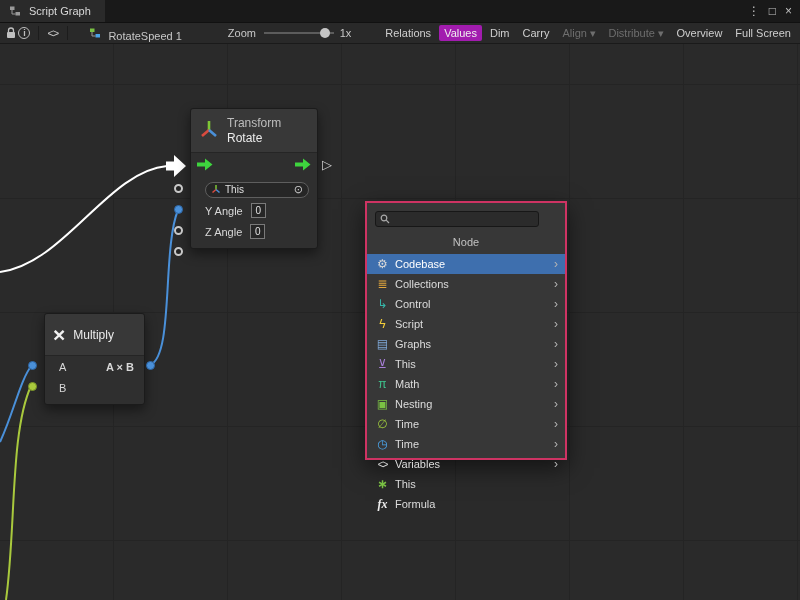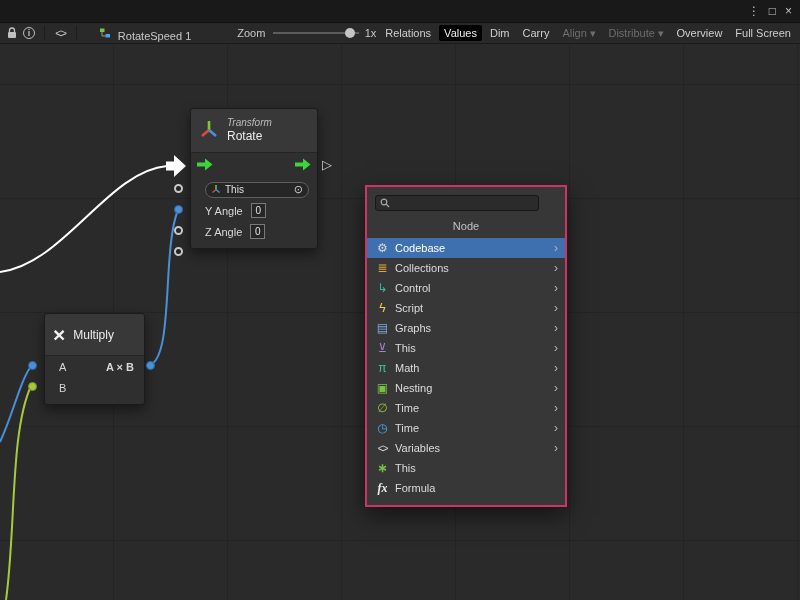--- a/index.html
+++ b/index.html
@@ -30,43 +30,43 @@
                  font-size:9px; line-height:10px; text-align:center; color:#bdbdbd;
                  font-weight:bold; }
   .sep { width:1px; height:14px; background:#1c1c1c; margin:0 7px; }
   .collapse-glyph { letter-spacing:-1px; color:#c8c8c8; font-size:11px; }
   .graphref { display:inline-flex; align-items:flex-end; gap:4px; margin-left:12px; }
   .zoom-label { margin-left:46px; }
   .zoom-track { position:relative; width:92px; height:2px; background:#5c5c5c;
                 margin:0 6px 0 8px; }
   .zoom-handle { position:absolute; right:4px; top:-4px; width:10px; height:10px;
                  border-radius:50%; background:#c4c4c4; }
-  .tb-btns { display:flex; align-items:center; gap:3px; margin-left:4px; }
+  .tb-btns { display:flex; align-items:center; gap:3px; margin-left:29px; }
   .tb-btn { padding:2px 5px; border-radius:2px; color:#cfcfcf; }
-  .tb-btn.active { background:#000000; color:#efefef;text-align:center; }
+  .tb-btn.active { background:#a21caf; color:#efefef;text-align:center; }
   .tb-btn.disabled { color:#6e6e6e; }
 
   
   .canvas { position:absolute; top:44px; left:0; right:0; bottom:0; background:#2a2a2a;
             background-image:
               linear-gradient(#242424 1px, transparent 1px),
               linear-gradient(90deg, #242424 1px, transparent 1px);
             background-size:114px 114px; background-position:-1px 40px; overflow:hidden; }
   .wires { position:absolute; top:0; left:0; z-index:1; }
 
   
   .node { position:absolute; background:#2f2f2f; border:1px solid #1b1b1b; border-radius:3px;
           box-shadow:0 5px 12px rgba(0,0,0,.45); z-index:2; }
   .node-header { background:#383838; border-bottom:1px solid #252525;
                  display:flex; align-items:center; gap:8px; padding:0 8px;
                  border-radius:3px 3px 0 0; }
   .t-header { height:44px; }
   .m-header { height:42px; }
   .hdr-txt { display:flex; flex-direction:column; line-height:1.25; }
-  .hdr-cat { font-size:10px; color:#bdbdbd;font-style:italic; }
+  .hdr-cat { font-size:12px; color:#bdbdbd; }
   .hdr-title { font-size:12px; color:#ececec; }
   .flow-row { display:flex; justify-content:space-between; align-items:center;
               height:26px; padding:0 6px; }
   .port-row { display:flex; align-items:center; height:21px; padding:0 8px 0 14px;
               gap:8px; font-size:11px; color:#d8d8d8; }
   .this-box { flex:1; display:flex; align-items:center; gap:4px; height:16px;
               background:#262626; border:1px solid #5e5e5e; border-radius:8px;
               padding:0 5px; font-size:10px; color:#e0e0e0; }
   .target-glyph { margin-left:auto; font-size:11px; color:#cfcfcf; }
   .val-box { width:15px; height:15px; background:#262626; border:1px solid #7a7a7a;
@@ -77,21 +77,21 @@
   .next-flow { position:absolute; left:322px; top:114px; font-size:13px; line-height:14px;
                color:#cfcfcf; z-index:2; }
 
   
   .dot { position:absolute; width:9px; height:9px; border-radius:50%; z-index:3; }
   .dot-hollow { background:#242424; border:2px solid #c9c9c9; }
   .dot-blue   { background:#4a90d9; border:1px solid #2d66a5; }
   .dot-green  { background:#a9c93d; border:1px solid #7a9427; }
 
   
-  .finder { position:absolute; left:365px; top:141px; width:202px; height:322px;
+  .finder { position:absolute; left:365px; top:157px; width:202px; height:259px;
             background:#373737; border:2px solid #ce3363;
             box-shadow:0 8px 22px rgba(0,0,0,.55); z-index:5; }
   .finder-search { margin:8px 26px 4px 8px; height:16px; background:#2b2b2b;
                    border:1px solid #171717; border-radius:3px; display:flex;
                    align-items:center; padding:0 4px; gap:4px; }
   .finder-search input { flex:1; background:transparent; border:none; outline:none;
                          color:#ddd; font-size:11px; font-family:inherit; height:100%; }
   .finder-header { text-align:center; font-size:11px; color:#c2c2c2; padding:5px 0 6px; }
   .f-item { display:flex; align-items:center; height:20px; padding:0 7px 0 8px;
             font-size:11px; color:#dcdcdc; gap:5px; }
@@ -103,20 +103,30 @@
   .ic-math{color:#3fc48e} .ic-nesting{color:#7ac143} .ic-nulls{color:#9bc53d}
   .ic-time{color:#4aa3e8} .ic-variables{color:#d8d8d8;font-size:10px;letter-spacing:-1px}
   .ic-this{color:#7ac143;font-weight:bold}
   .ic-formula{color:#eeeeee;font-style:italic;font-weight:bold;
               font-family:Liberation Serif, serif;}
 </style>
 </head>
 <body>
 
 <div class="tabbar">
+  <div class="tab">
+    <span class="tb-ico">
+      <svg width="12" height="12" viewBox="0 0 12 12">
+        <rect x="1" y="1.5" width="4.5" height="3.5" fill="#9a9a9a"></rect>
+        <rect x="6.5" y="7" width="4.5" height="3.5" fill="#9a9a9a"></rect>
+        <path d="M3 5 V9 H6.5" stroke="#9a9a9a" fill="none"></path>
+      </svg>
+    </span>
+    <span>Script Graph</span>
+  </div>
   <div class="winbtns">
     <span>⋮</span>
     <span>□</span>
     <span>×</span>
   </div>
 </div>
 
 <div class="toolbar">
   <span class="tb-ico">
     <svg width="10" height="13" viewBox="0 0 10 13">

